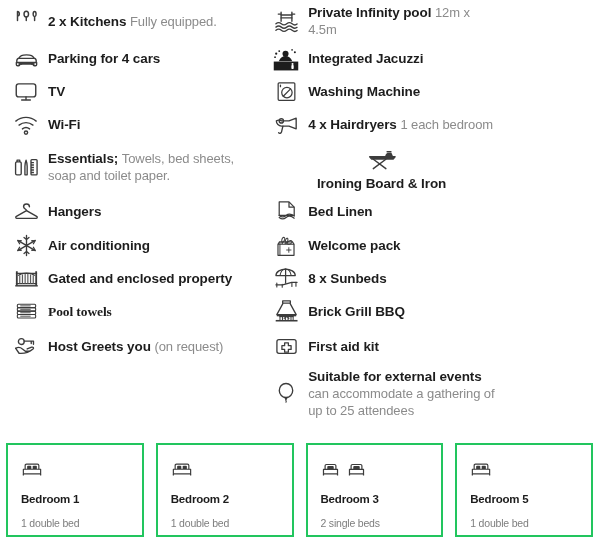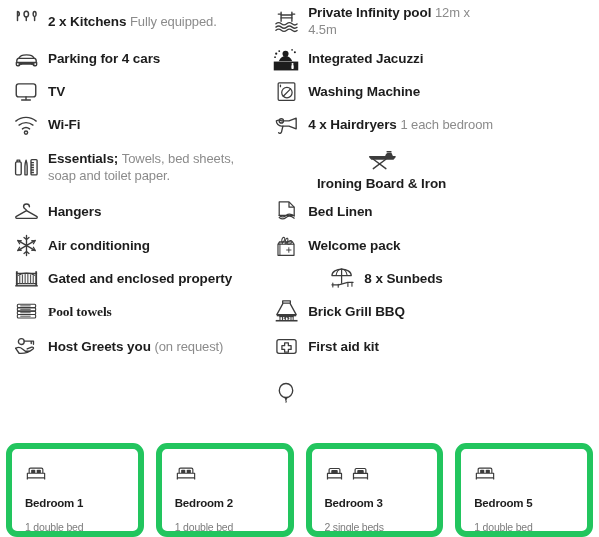--- a/index.html
+++ b/index.html
@@ -69,40 +69,40 @@
   .r-host{height:37px;}
   .r-solar{height:56px;align-items:center;}
 
   .r-pool{height:42px;}
   .r-jac{height:33px;}
   .r-wash{height:33px;}
   .r-hair{height:33px;}
   .r-iron{height:52px;flex-direction:column;}
   .r-linen{height:36px;}
   .r-welcome{height:33px;}
-  .r-sun{height:33px;justify-content:center;}
+  .r-sun{height:33px;}
   .r-bbq{height:33px;}
   .r-aid{height:37px;}
   .r-events{height:56px;align-items:center;}
 
   .bedrooms{
     position:absolute;
     left:0;
     top:443px;
     width:599px;
     height:94px;
     display:flex;
     gap:12px;
     padding:0 6px;
     box-sizing:border-box;
   }
   .bedcard{
     flex:1 1 0;
-    border:6px solid #22c55e;
-    border-radius:11px;
+    border:2px solid #22c55e;
+    border-radius:0;
     box-sizing:border-box;
     padding:14px 13px 0 13px;
     background:#fff;
     overflow:hidden;
   }
   .bedcard .beds{
     display:flex;
     gap:7px;
     height:22px;
     align-items:flex-start;
@@ -389,20 +389,21 @@
     </div>
 
     <div class="amenity r-events">
       <span class="ico">
         <svg width="26" height="26" viewBox="0 0 24 24" fill="none" stroke="#3c3c3c" stroke-width="1.25" stroke-linecap="round" stroke-linejoin="round">
           <path d="M12 3.2 c-3.6 0 -6.2 2.8 -6.2 6.5 c0 3.6 2.8 6.5 6.2 6.5 s6.2 -2.9 6.2 -6.5 c0 -3.7 -2.6 -6.5 -6.2 -6.5 z"></path>
           <path d="M11 16.2 l1 1.5 l1 -1.5"></path>
           <path d="M12 17.7 c-0.9 1 0.9 1.8 0 2.8" stroke-width="1.05"></path>
         </svg>
       </span>
+      <span class="txt"><span>Suitable for external events</span> <span class="sub">can accommodate a gathering of up to 25 attendees</span></span>
     </div>
 
   </div>
 </div>
 
 <div class="bedrooms">
 
   <div class="bedcard">
     <div class="beds">
       <span>

